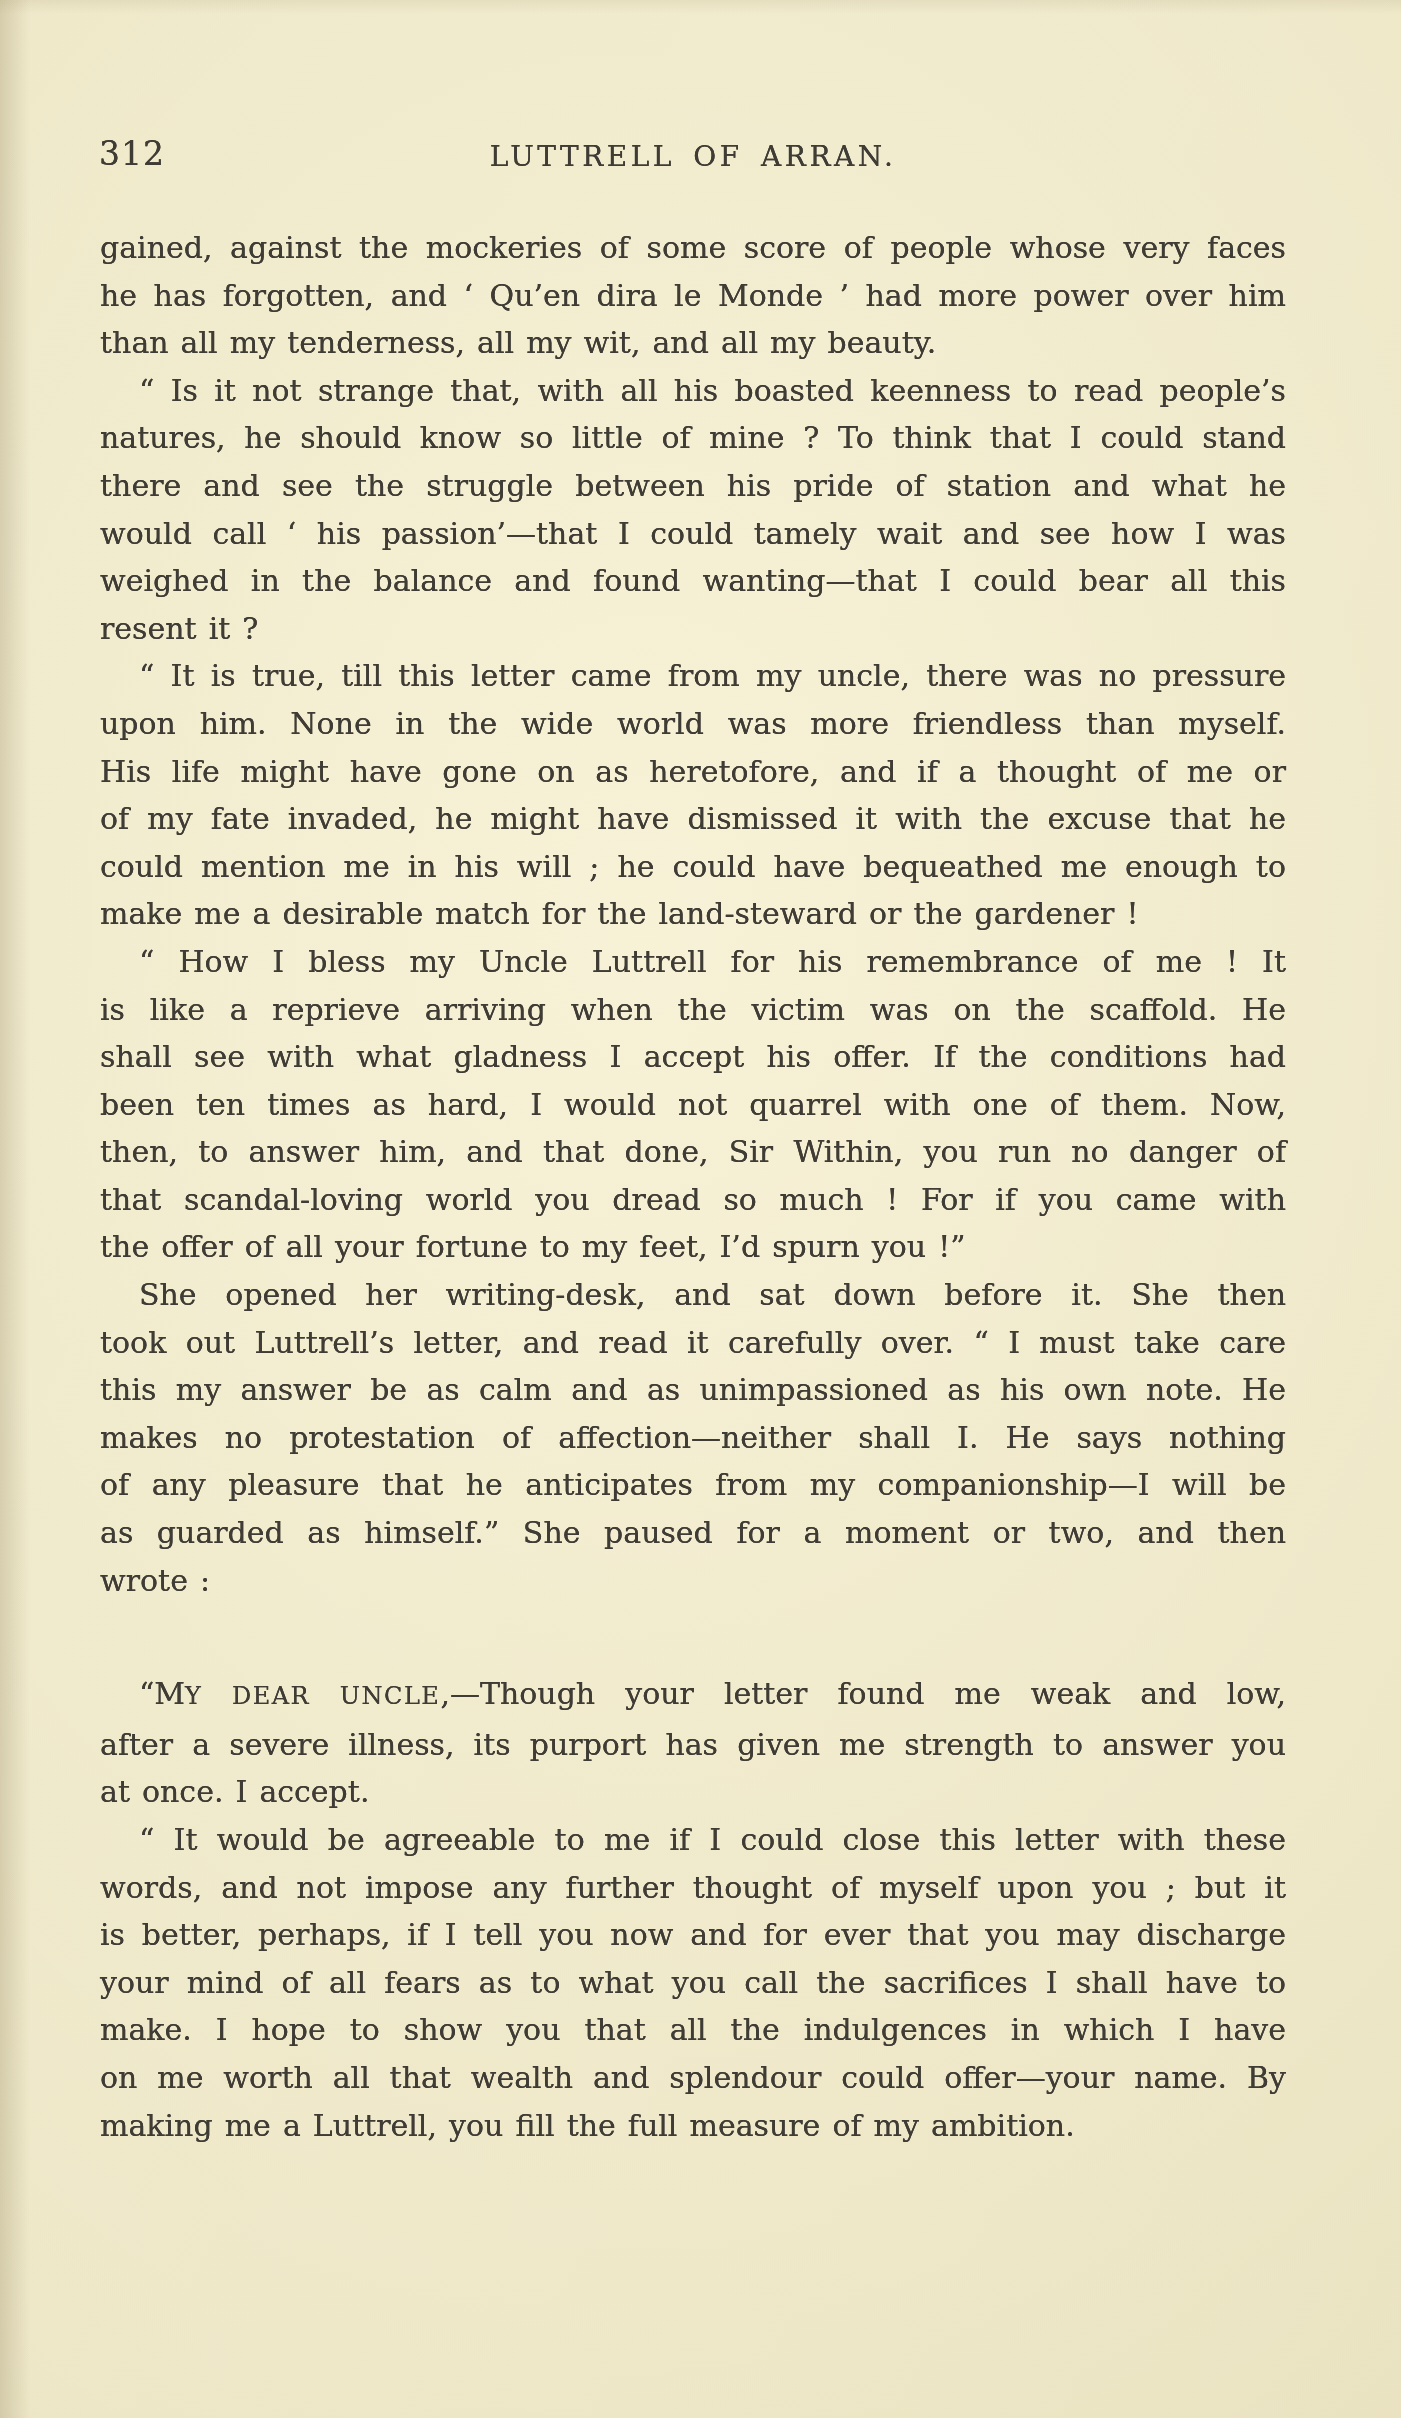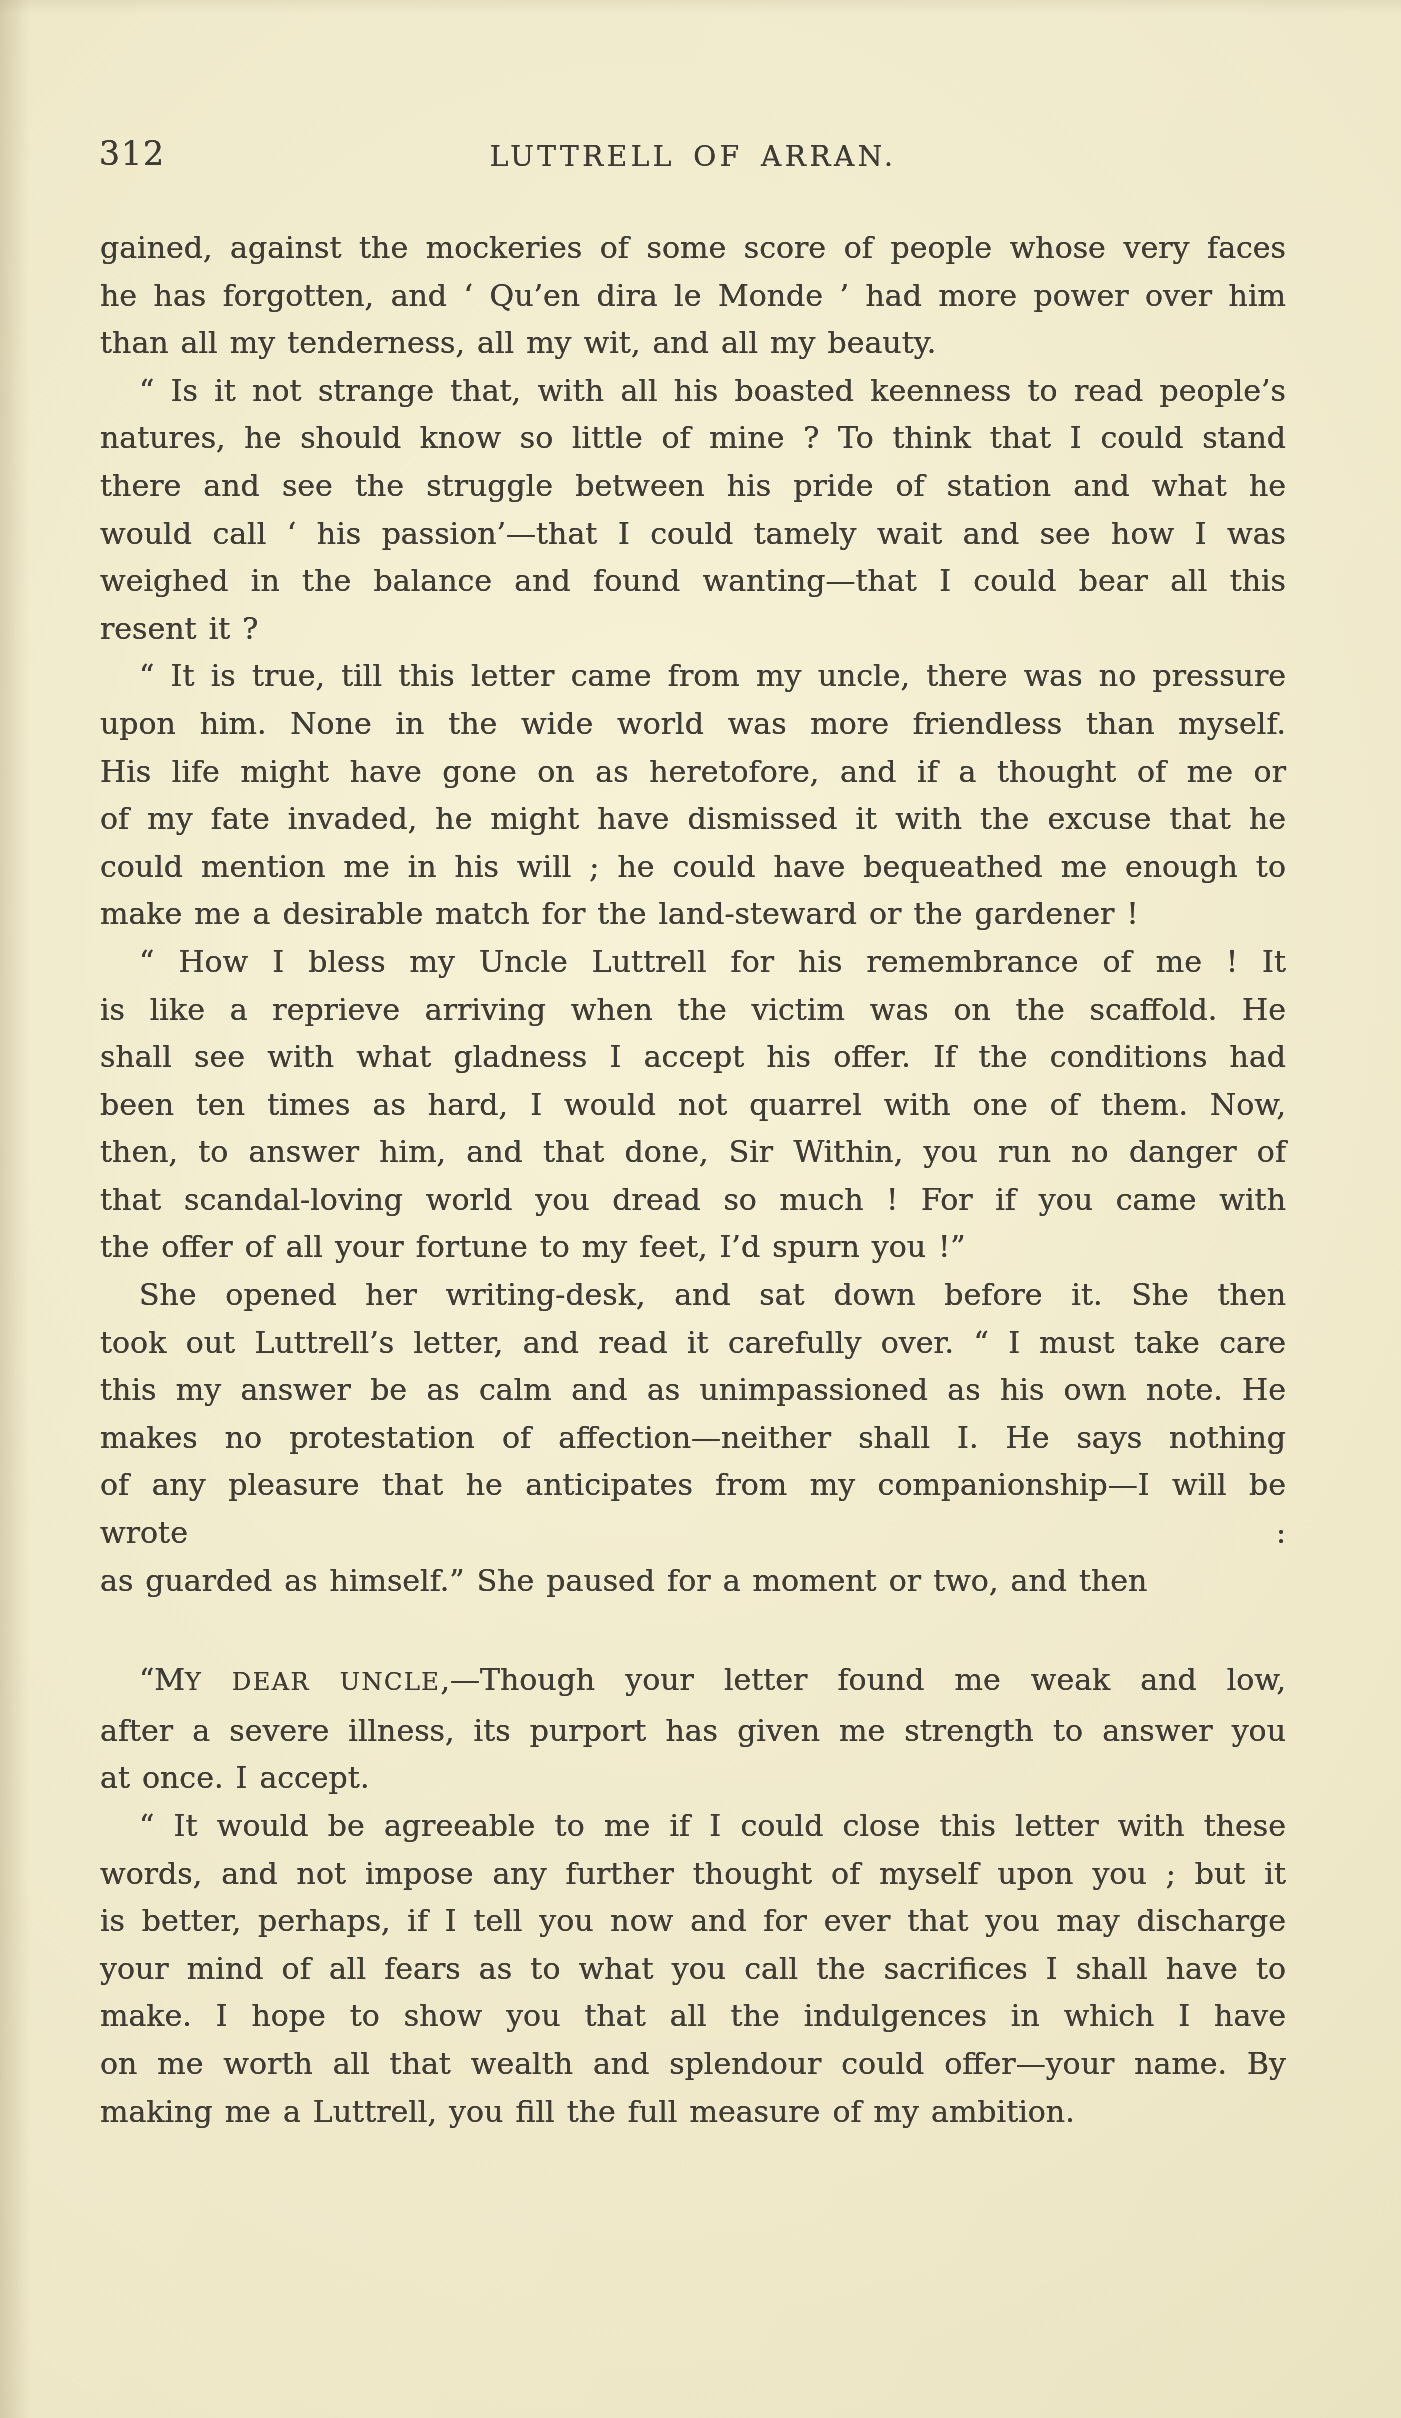--- a/index.html
+++ b/index.html
@@ -43,21 +43,21 @@
     text-shadow: 0 0 0.45px currentColor;
   }
   .line {
     text-align: justify;
     text-align-last: justify;
     word-spacing: 2.5px;
     white-space: normal;
   }
   .para .line:last-child { text-align-last: left; }
   .para.indent > .line:first-child { text-indent: 39px; }
-  .para.letter-start { margin-top: 52px; }
+  .para.letter-start { margin-top: 66px; }
   .sc { font-size: 24px; letter-spacing: 1.5px; }
 </style>
 </head>
 <body>
 
 <div class="paper"></div>
 <div class="edge-left"></div>
 <div class="edge-top"></div>
 
 <div class="header">
@@ -95,22 +95,22 @@
       <div class="line">then, to answer him, and that done, Sir Within, you run no danger of</div>
       <div class="line">that scandal-loving world you dread so much ! For if you came with</div>
       <div class="line">the offer of all your fortune to my feet, I’d spurn you !”</div>
     </div>
   <div class="para indent">
       <div class="line">She opened her writing-desk, and sat down before it. She then</div>
       <div class="line">took out Luttrell’s letter, and read it carefully over. “ I must take care</div>
       <div class="line">this my answer be as calm and as unimpassioned as his own note. He</div>
       <div class="line">makes no protestation of affection—neither shall I. He says nothing</div>
       <div class="line">of any pleasure that he anticipates from my companionship—I will be</div>
+      <div class="line">as guarded as himself.” She paused for a moment or two, and then</div>
       <div class="line">wrote :</div>
-      <div class="line">as guarded as himself.” She paused for a moment or two, and then</div>
     </div>
 
   <div class="para letter-start">
     <div class="line"><span style="display:inline-block; text-indent:39px;">“ </span><span>M</span><span class="sc">Y DEAR UNCLE</span><span>,—Though your letter found me weak and low,</span></div>
   <div class="line">after a severe illness, its purport has given me strength to answer you</div>
       <div class="line">at once. I accept.</div>
     </div>
   <div class="para indent">
       <div class="line">“ It would be agreeable to me if I could close this letter with these</div>
       <div class="line">words, and not impose any further thought of myself upon you ; but it</div>

